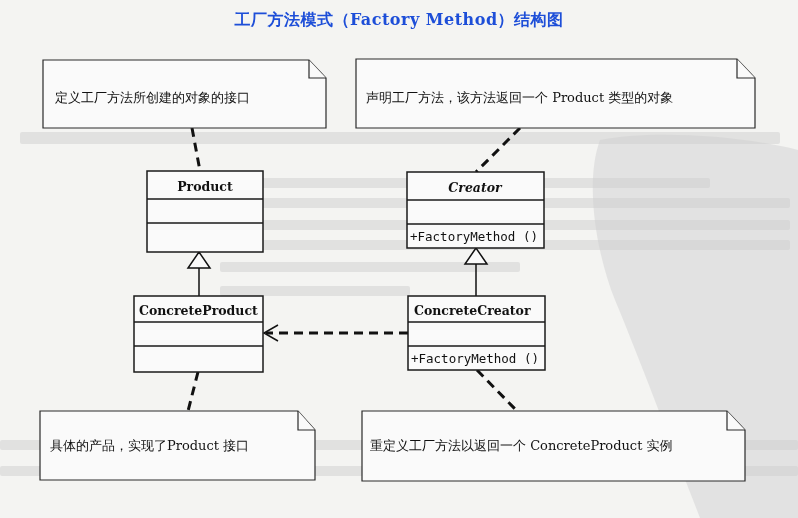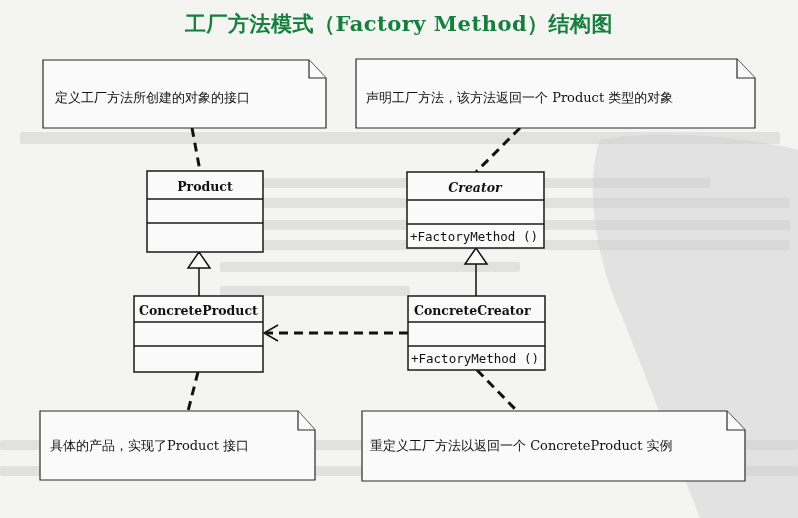--- a/index.html
+++ b/index.html
@@ -8,21 +8,21 @@
       background: #f4f4f2;
       position: relative;
       font-family: "DejaVu Serif", serif;
     }
     .bleed {
       position: absolute; left: 0; top: 0; width: 798px; height: 518px;
       pointer-events: none;
     }
     .title {
       position: absolute; left: 0; width: 798px; top: 10px;
-      text-align: center; font-size: 21px; font-weight: bold; color: #15803d;
+      text-align: center; font-size: 16px; font-weight: bold; color: #1d4ed8;
       font-family: "DejaVu Serif", serif; letter-spacing: 0.5px;
     }
     svg.diagram { position: absolute; left: 0; top: 0; }
     .note-text { font-size: 13px; fill: #111; font-family: "DejaVu Serif", serif; }
     .cls-name { font-size: 12.5px; fill: #111; font-family: "DejaVu Serif", serif; font-weight: bold; }
     .cls-name.abstract { font-style: italic; }
     .cls-op { font-size: 12.5px; fill: #111; font-family: "DejaVu Sans Mono", monospace; }
     .box { fill: #fafafa; stroke: #1a1a1a; stroke-width: 1.5; }
     .sep { stroke: #1a1a1a; stroke-width: 1.5; }
     .note { fill: #fafafa; stroke: #2a2a2a; stroke-width: 1.2; }

